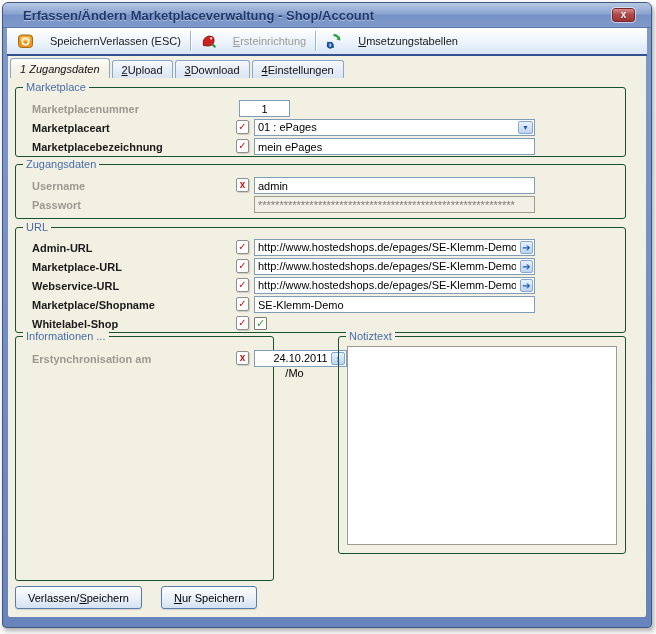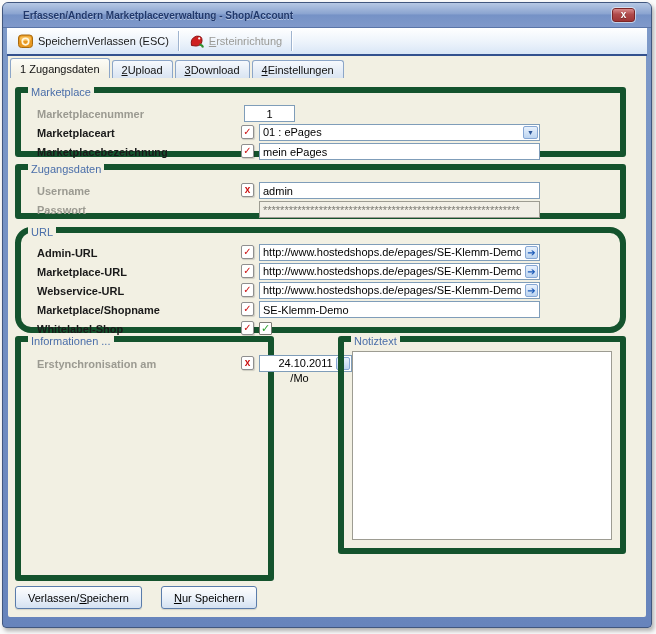--- a/index.html
+++ b/index.html
@@ -21,42 +21,42 @@
     box-shadow: 2px 3px 4px rgba(0,0,0,.30);
   }
   .titlebar {
     position:absolute; left:0; top:0; right:0; height:25px;
     background: linear-gradient(#b6c8e4, #8ba4d0 45%, #7592c6 50%, #8099ca);
     border-radius:5px 5px 0 0;
     border-bottom:1px solid #5a75a8;
     display:flex; align-items:center; padding:0 8px;
   }
   .title-text {
-    color:#20386b; font-weight:bold; font-size:10px;
+    color:#20386b; font-weight:bold; font-size:13px;
     text-shadow: 0 1px 0 rgba(255,255,255,.45);
     flex:1; white-space:nowrap; overflow:hidden;padding-left:12px;
   }
   .close-btn {
     width:23px; height:14px; margin-right:8px;
     background: linear-gradient(#d98a8a, #b04a4a 45%, #9e3535);
     border:1px solid #7d2525; outline:1px solid rgba(255,255,255,.55);
     border-radius:3px; color:#fff; font-size:10px; font-weight:bold;
     display:flex; align-items:center; justify-content:center;
     line-height:1; cursor:pointer; text-shadow:0 1px 1px rgba(0,0,0,.4);
   }
 
   
   .toolbar {
     position:absolute; left:4px; right:4px; top:25px; height:26px;
     background: linear-gradient(#ffffff, #ecf3fb 55%, #d9e6f6);
     display:flex; align-items:center; padding:0 4px;
   }
   .navline { position:absolute; left:4px; right:4px; top:51px; height:2px; background:#33518e; }
   .tool-item {
-    display:flex; align-items:center; gap:4px; height:22px;
+    display:flex; align-items:center; gap:16px; height:22px;
     padding:0 6px; border-radius:3px; cursor:pointer; white-space:nowrap; color:#1a1a1a;
   }
   .tool-item.disabled { color:#9a9a96; cursor:default; }
   .tool-sep {
     width:1px; height:20px; margin:0 3px;
     background:#9fb4cf; box-shadow:1px 0 0 #ffffff;
   }
   .tool-icon { width:17px; height:16px; display:inline-flex; }
 
   
@@ -70,25 +70,26 @@
   .tab {
     height:18px; margin-right:2px; padding:0 9px;
     display:flex; align-items:center;
     background: linear-gradient(#f6f9fd, #d9e4f2);
     border:1px solid #8ca6c8; border-bottom:none;
     border-radius:3px 3px 0 0; color:#111; cursor:pointer; white-space:nowrap;
   }
   .tab.active {
     height:20px; background: linear-gradient(#fdfcf6, #f2f0e3 80%);
     font-weight:normal;
+    font-style:italic;
   }
 
   
   .group {
-    position:absolute; border:6px solid #14532d; border-radius:3px;
+    position:absolute; border:1px solid #14532d; border-radius:3px;
   }
   .group-title {
     position:absolute; top:-7px; left:7px; padding:0 3px;
     background:#f2f0e3; color:#4a6ea9; line-height:13px; white-space:nowrap;
   }
   .row { position:absolute; left:0; right:0; height:18px; }
   .row .lbl { position:absolute; left:16px; top:3px; color:#1a1a1a; white-space:nowrap;font-weight:bold; }
   .row .lbl.dim { color:#9b9a91; }
 
   .mini-icon {
@@ -167,20 +168,33 @@
         <span class="tool-icon">
           <svg width="17" height="16" viewBox="0 0 17 16">
               <path d="M3.5 12.5 Q2 5 8.5 3.2 Q14.5 2.5 14 8 Q13.4 12.8 8 13 Z" fill="#cf2020" stroke="#8a1010"></path>
               <circle cx="11.2" cy="5.4" r="1.1" fill="#fff"></circle>
               <path d="M11.5 11.5 q3 0.5 3.5 3" stroke="#2f8f2f" stroke-width="2" fill="none"></path>
             </svg>
         </span>
         <span><u>E</u>rsteinrichtung</span>
       </div>
       <div class="tool-sep"></div>
+      <div class="tool-item">
+        <span class="tool-icon">
+          <svg width="17" height="16" viewBox="0 0 17 16">
+              <path d="M8.5 2.2 a6 6 0 0 1 5.8 4.6" fill="none" stroke="#2f9e3f" stroke-width="2.3"></path>
+              <path d="M14.9 3.6 l0.3 4 -3.8-1 z" fill="#2f9e3f"></path>
+              <path d="M9 13.8 a6 6 0 0 1 -5.9-4.4" fill="none" stroke="#2f9e3f" stroke-width="2.3"></path>
+              <path d="M2.2 12.4 l-0.3-4 3.8 1 z" fill="#2f9e3f"></path>
+              <circle cx="5.2" cy="12.2" r="3" fill="#2b62c9" stroke="#16418f"></circle>
+              <rect x="4.7" y="10.6" width="1.1" height="3" fill="#fff"></rect>
+            </svg>
+        </span>
+        <span><u>U</u>msetzungstabellen</span>
+      </div>
     </div>
     <div class="navline"></div>
 
     <div class="content">
 
       <div class="tabs">
         <div class="tab active">1 Zugangsdaten</div>
         <div class="tab"><u>2</u> Upload</div>
         <div class="tab"><u>3</u> Download</div>
         <div class="tab"><u>4</u> Einstellungen</div>
@@ -213,21 +227,21 @@
           <span class="lbl dim">Username</span>
           <span class="mini-icon">x</span>
           <input class="txt" style="left: 238px; width: 281px;" value="admin">
         </div>
         <div class="row" style="top:31px;">
           <span class="lbl dim">Passwort</span>
           <input class="txt disabled" style="left: 238px; width: 281px;" value="************************************************************">
         </div>
       </div>
 
-      <div class="group" style="left:7px; top:171px; width:611px; height:106px;border-radius:16px;">
+      <div class="group" style="left:7px; top:171px; width:611px; height:106px;">
         <span class="group-title">URL</span>
         <div class="row" style="top:11px;">
           <span class="lbl">Admin-URL</span>
           <span class="mini-icon">✓</span>
           <div class="txt" style="left:238px; width:281px;">
             <span style="line-height:15px; display:inline-block; max-width:258px; overflow:hidden; white-space:nowrap;">http://www.hostedshops.de/epages/SE-Klemm-Demo.admin</span>
             <span class="open-btn">➔</span>
           </div>
         </div>
         <div class="row" style="top:30px;">

